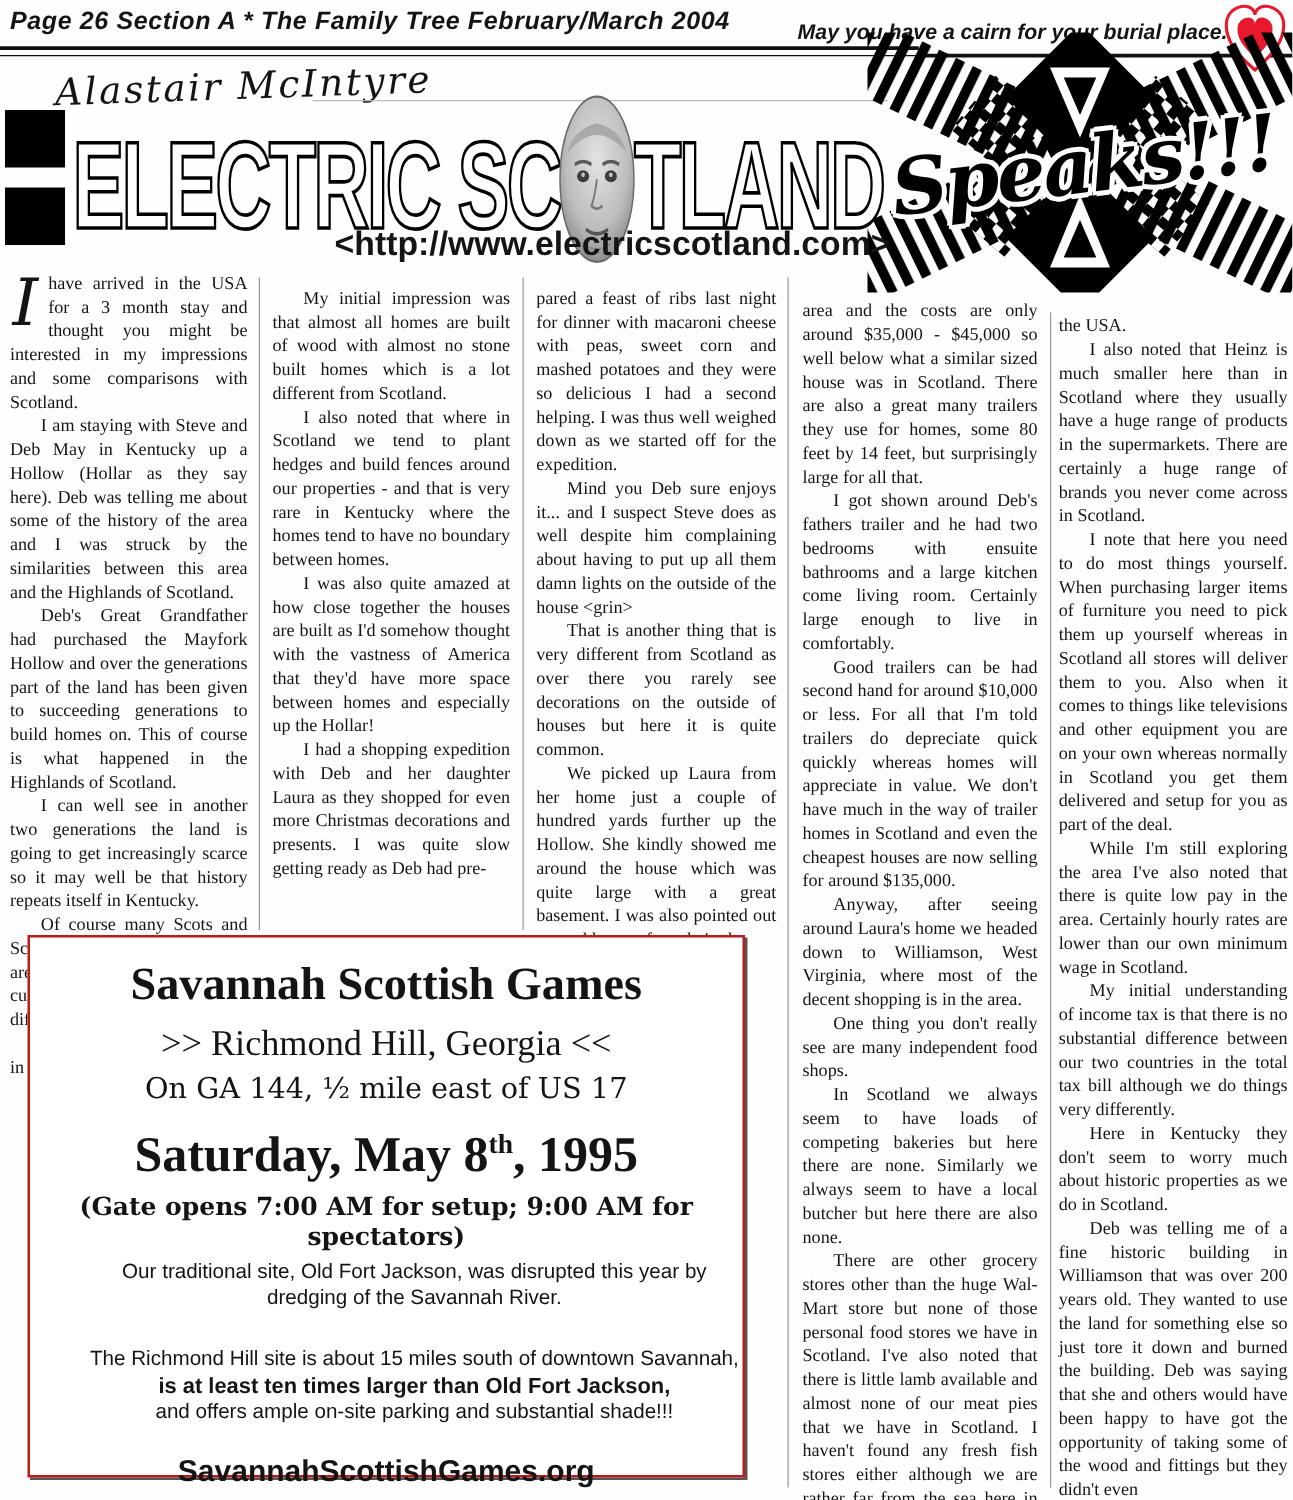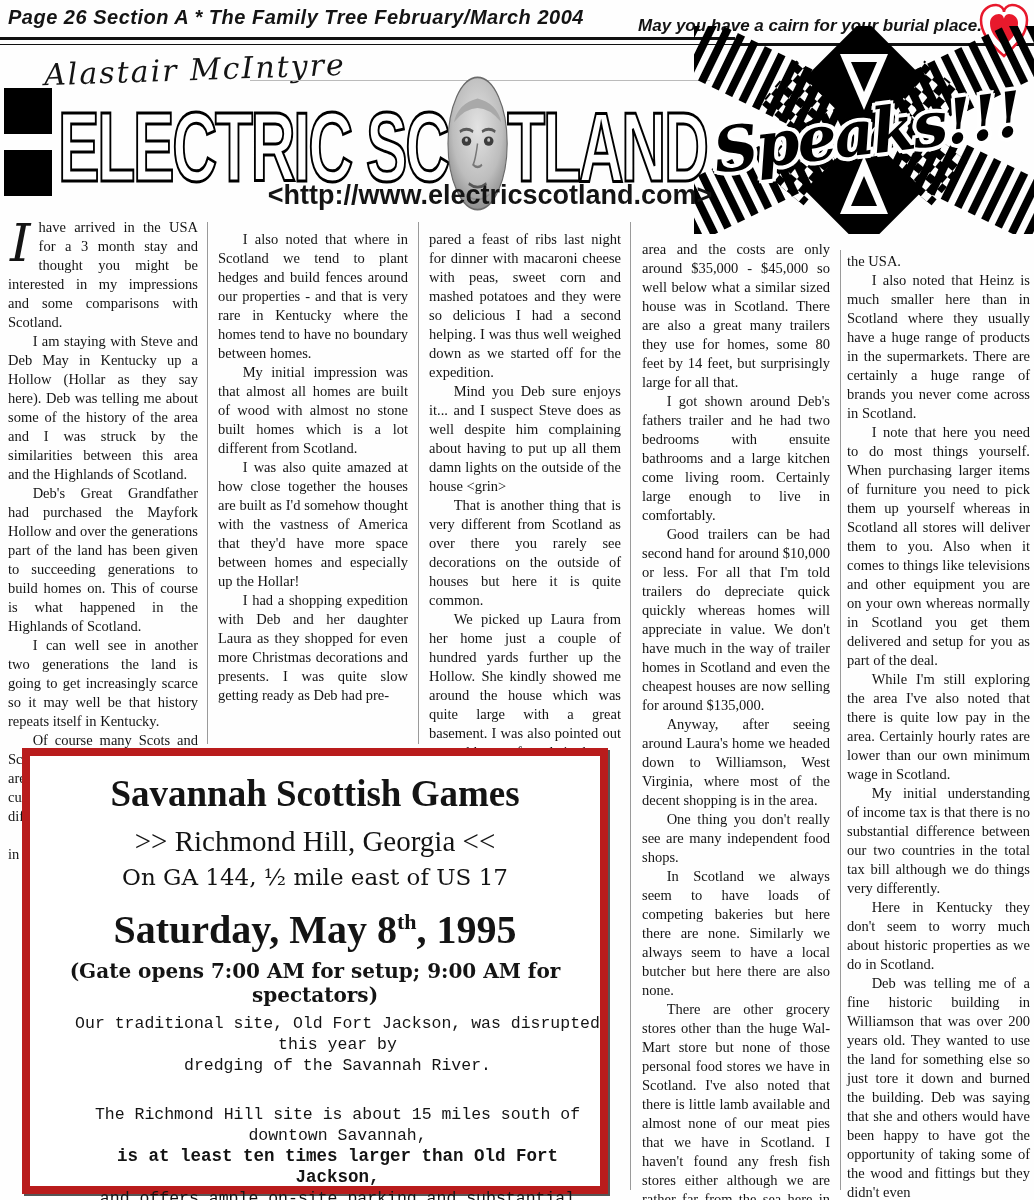--- a/index.html
+++ b/index.html
@@ -57,30 +57,30 @@
   .col p{margin:0;}
   .col p.ind{text-indent:1.7em;}
   .dropcap{
     float:left;font-size:52px;line-height:46px;font-style:italic;
     margin:2px 8px 0 2px;font-family:"DejaVu Serif",serif;
   }
   .vsep{position:absolute;width:1px;background:#9a9a9a;}
   
   .adbox{
     position:absolute;left:22px;top:748px;width:570px;height:430px;
-    border:8px solid #b91c1c;background:#fff;text-align:center;
+    border:2px solid #b91c1c;background:#fff;text-align:center;
     box-shadow:2px 2px 0 #555;
   }
   .ad-title{font-size:37px;font-weight:bold;margin-top:16px;}
   .ad-sub{font-size:29px;margin-top:10px;}
   .ad-road{font-size:23px;margin-top:6px;font-family:"DejaVu Serif",serif;}
   .ad-date{font-size:40px;font-weight:bold;margin-top:16px;}
   .ad-date sup{font-size:22px;text-align:center;}
   .ad-gate{font-size:20px;font-weight:bold;margin-top:6px;font-family:"DejaVu Serif",serif;}
-  .ad-sans{font-family:Liberation Mono, monospace;font-size:16.5px;line-height:21px;margin-left:45px;}
+  .ad-sans{font-family:Liberation Sans, sans-serif;font-size:16.5px;line-height:21px;margin-left:45px;}
   .ad-note1{margin-top:6px;}
   .ad-note2{margin-top:28px;}
   .ad-bold{font-weight:bold;font-size:17.5px;}
   .ad-site{font-family:"Liberation Sans",sans-serif;font-weight:bold;font-size:24px;margin-top:24px;}
 </style>
 </head>
 <body>
 
 <div class="hdr-left">Page 26 Section A  *  The Family Tree February/March 2004</div>
 <div class="hdr-right">May you have a cairn for your burial place.</div>
@@ -167,22 +167,22 @@
 <div class="col" style="left:8px;top:218px;width:190px;">
   <p><span class="dropcap">I</span><span>have arrived in the USA for a 3 month stay and thought you might be interested in my impressions and some comparisons with Scotland.</span></p>
   <p class="ind">I am staying with Steve and Deb May in Kentucky up a Hollow (Hollar as they say here). Deb was telling me about some of the history of the area and I was struck by the similarities between this area and the Highlands of Scotland.</p>
   <p class="ind">Deb's Great Grandfather had purchased the Mayfork Hollow and over the generations part of the land has been given to succeeding generations to build homes on.  This of course is what happened in the Highlands of Scotland.</p>
   <p class="ind">I can well see in another two generations the land is going to get increasingly scarce so it may well be that history repeats itself in Kentucky.</p>
   <p class="ind">Of course many Scots and Scots-Irish have settled in the area so in many ways the culture is similar although different.</p>
   <p class="ind">I've talked before about how in the old days in Scotland</p>
 </div>
 
 <div class="col" style="left:218px;top:230px;width:190px;">
+  <p class="ind">My initial impression was that almost all homes are built of wood with almost no stone built homes which is a lot different from Scotland.</p>
   <p class="ind">I also noted that where in Scotland we tend to plant hedges and build fences around our properties - and that is very rare in Kentucky where the homes tend to have no boundary between homes.</p>
-  <p class="ind">My initial impression was that almost all homes are built of wood with almost no stone built homes which is a lot different from Scotland.</p>
   <p class="ind">I was also quite amazed at how close together the houses are built as I'd somehow thought with the vastness of America that they'd have more space between homes and especially up the Hollar!</p>
   <p class="ind">I had a shopping expedition with Deb and her daughter Laura as they shopped for even more Christmas decorations and presents.  I was quite slow getting ready as Deb had pre-</p>
 </div>
 
 <div class="col" style="left:429px;top:230px;width:192px;">
   <p>pared a feast of ribs last night for dinner with macaroni cheese with peas, sweet corn and mashed potatoes and they were so delicious I had a second helping.  I was thus well weighed down as we started off for the expedition.</p>
   <p class="ind">Mind you Deb sure enjoys it... and I suspect Steve does as well despite him complaining about having to put up all them damn lights on the outside of the house &lt;grin&gt;</p>
   <p class="ind">That is another thing that is very different from Scotland as over there you rarely see decorations on the outside of houses but here it is quite common.</p>
   <p class="ind">We picked up Laura from her home just a couple of hundred yards further up the Hollow.  She kindly showed me around the house which was quite large with a great basement.  I was also pointed out several houses for sale in the</p>
 </div>

